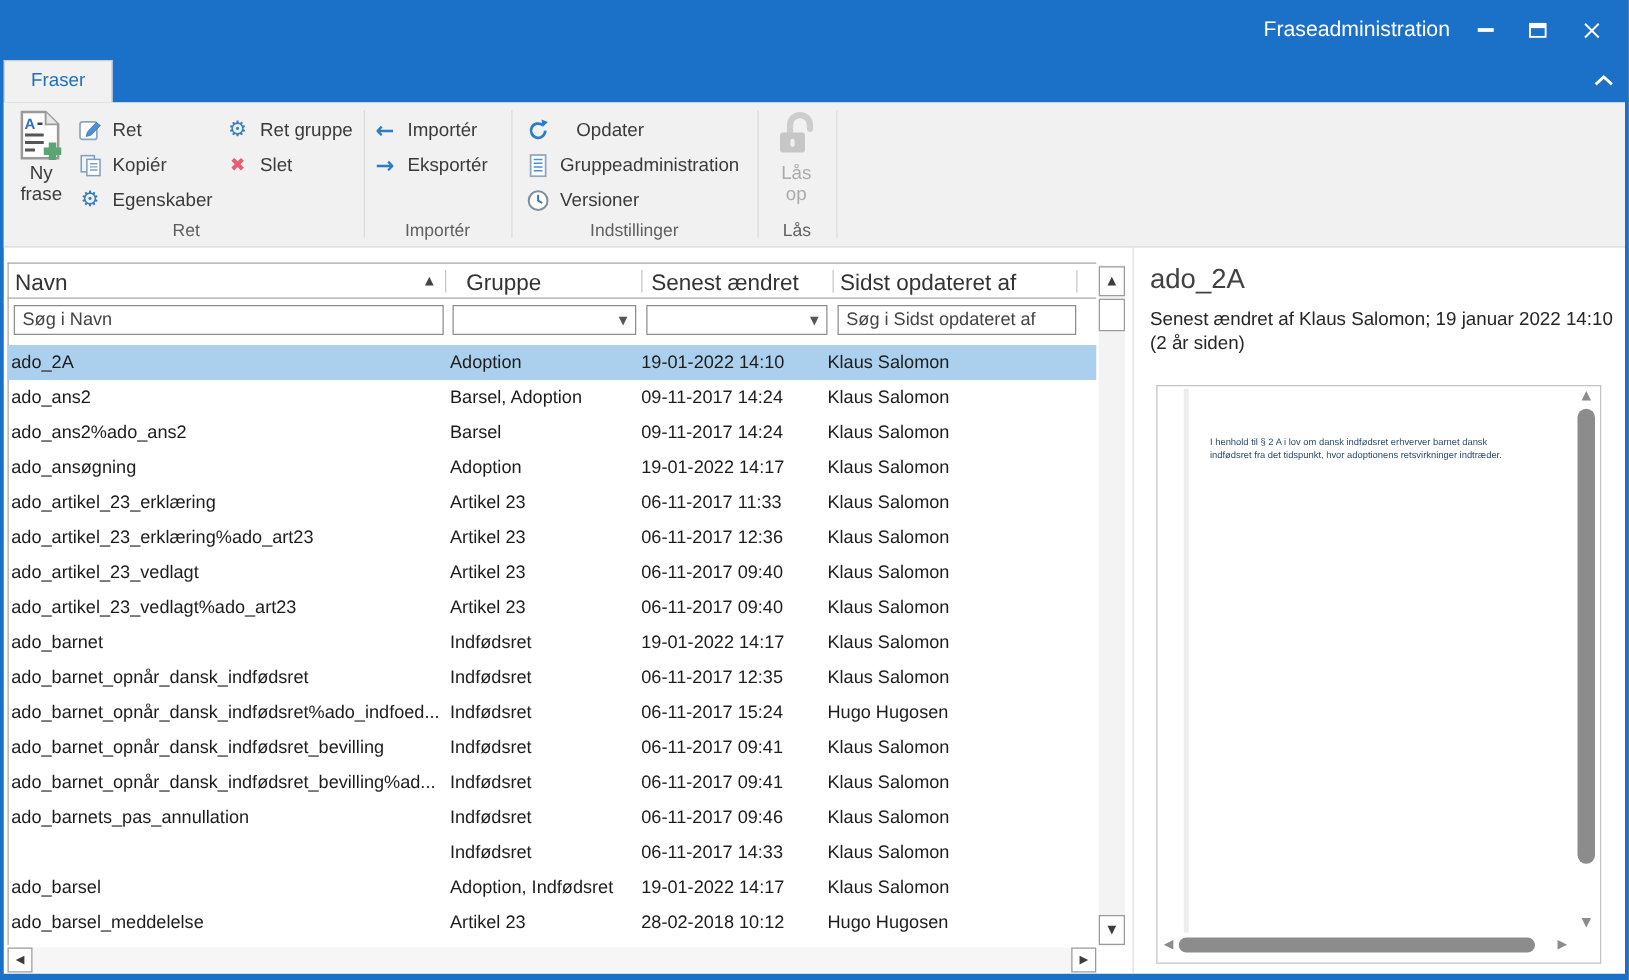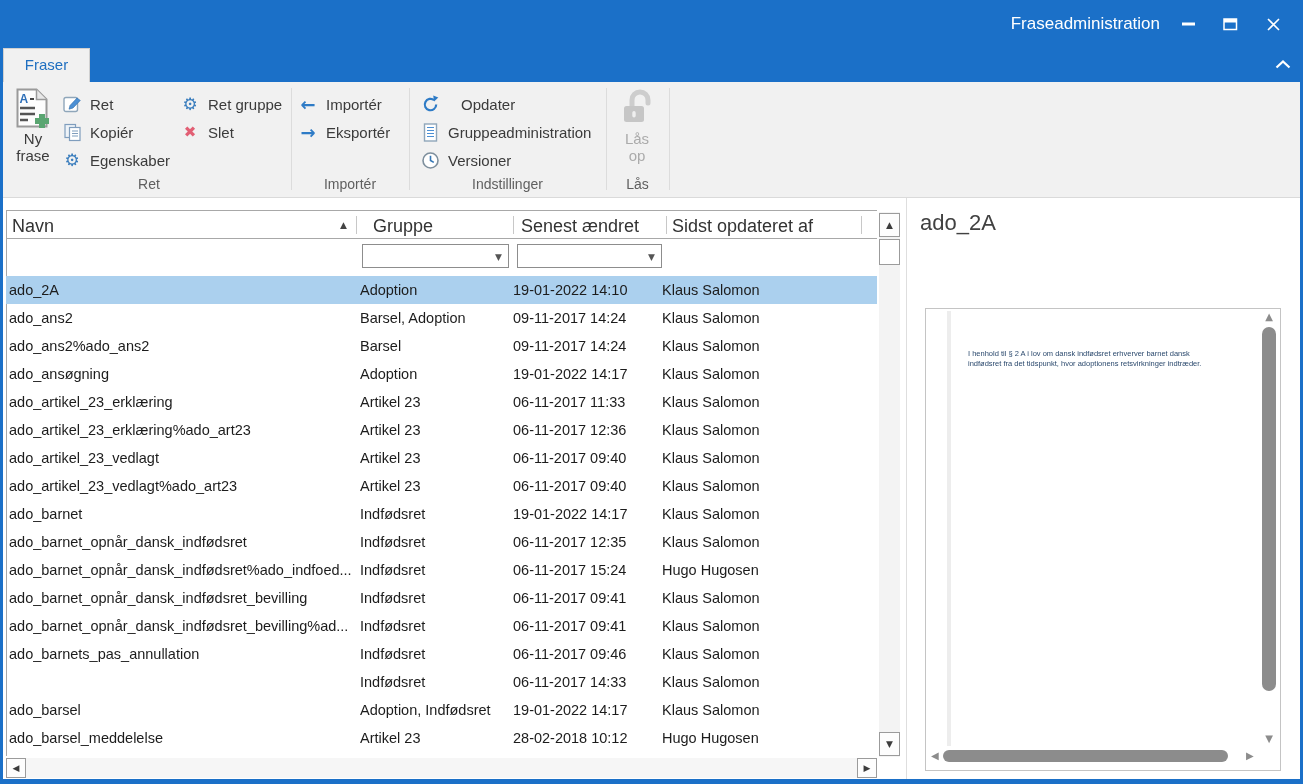--- a/index.html
+++ b/index.html
@@ -211,26 +211,28 @@
   <div class="abs th" style="left:12px;">Navn</div>
   <span class="abs sortarrow" style="left:340px;top:220px;">▲</span>
   <div class="abs th" style="left:373px;">Gruppe</div>
   <div class="abs th" style="left:521px;">Senest ændret</div>
   <div class="abs th" style="left:672px;">Sidst opdateret af</div>
   <div class="abs hsep" style="left:356px;"></div>
   <div class="abs hsep" style="left:513px;"></div>
   <div class="abs hsep" style="left:666px;"></div>
   <div class="abs hsep" style="left:861px;"></div>
 
+  <input class="abs filter-input" style="left: 11px; width: 344px;" placeholder="Søg i Navn">
   <div class="abs dropdown" style="left:362px;width:147px;">
     <span class="dar">▼</span>
   </div>
   <div class="abs dropdown" style="left:517px;width:145px;">
     <span class="dar">▼</span>
   </div>
+  <input class="abs filter-input" style="left: 670px; width: 191px;" placeholder="Søg i Sidst opdateret af">
 
   <div class="abs rows">
     <div class="trow selected">
       <span class="c c1">ado_2A</span>
       <span class="c c2">Adoption</span>
       <span class="c c3">19-01-2022 14:10</span>
       <span class="c c4">Klaus Salomon</span>
     </div>
     <div class="trow">
       <span class="c c1">ado_ans2</span>
@@ -341,20 +343,21 @@
   <div class="abs sb-track-h"></div>
   <div class="abs sb-btn" style="left:6px;top:758px;width:20px;height:20px;">
       <span>◀</span>
     </div>
   <div class="abs sb-btn" style="left:857px;top:758px;width:20px;height:20px;">
       <span>▶</span>
     </div>
 
   <div class="abs panel-divider"></div>
   <div class="abs detail-title">ado_2A</div>
+  <div class="abs detail-subtitle">Senest ændret af Klaus Salomon; 19 januar 2022 14:10 (2 år siden)</div>
 
   <div class="abs preview">
     <div class="pstrip"></div>
     <div class="ptext">I henhold til § 2 A i lov om dansk indfødsret erhverver barnet dansk indfødsret fra det tidspunkt, hvor adoptionens retsvirkninger indtræder.</div>
     <span class="marrow" style="left:334px;top:2px;width:18px;text-align:center;">▲</span>
     <div class="mthumb" style="left:336px;top:18px;width:14px;height:364px;"></div>
     <span class="marrow" style="left:334px;top:424px;width:18px;text-align:center;">▼</span>
     <span class="marrow" style="left:5px;top:441px;">◀</span>
     <div class="mthumb" style="left:17px;top:441px;width:285px;height:12px;"></div>
     <span class="marrow" style="left:320px;top:441px;">▶</span>

